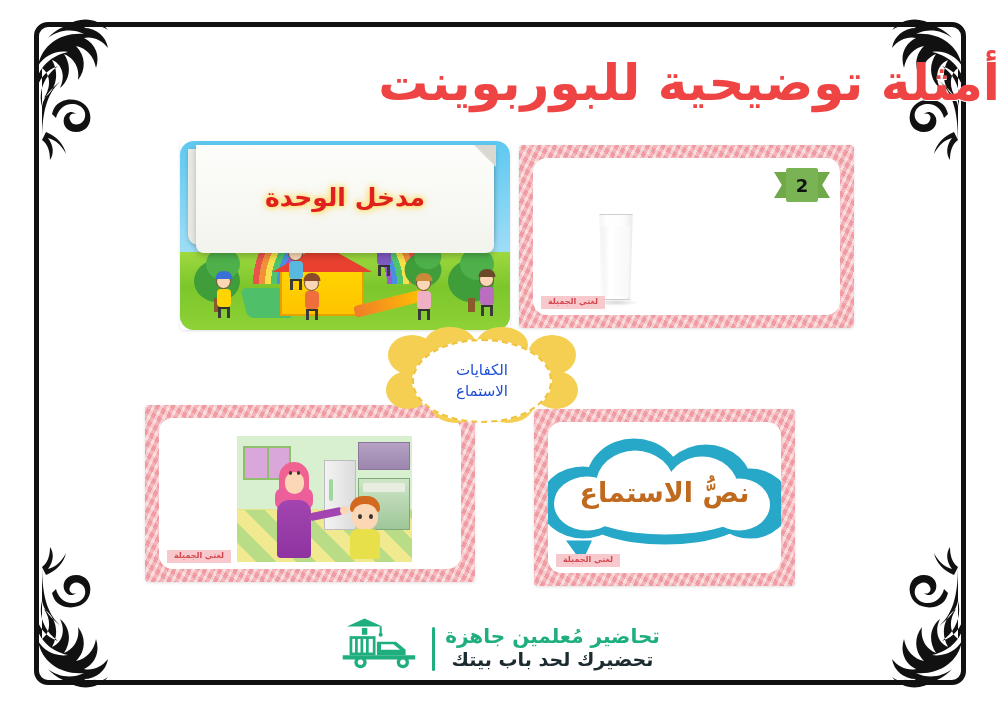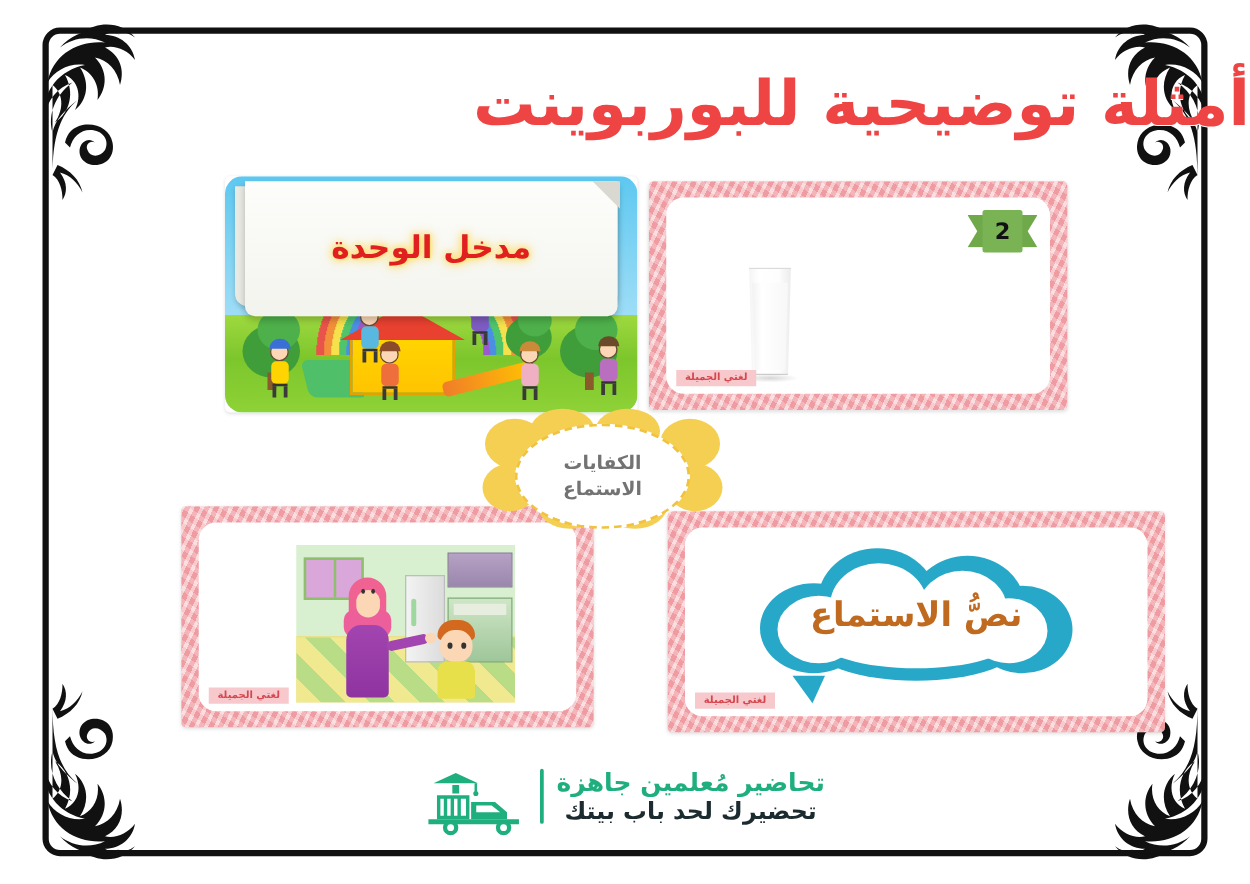--- a/index.html
+++ b/index.html
@@ -249,21 +249,21 @@
   .mom .arm.r { right: -22px; transform: rotate(-12deg); }
   .mom .hand { position:absolute; right: -28px; top: 44px; width: 9px; height: 9px; background:#fbd7b5; border-radius:50%; }
   .boy { position:absolute; right: 26px; bottom: 4px; width: 42px; height: 62px; }
   .boy .hair { position:absolute; left: 6px; top: 0; width: 30px; height: 16px; background:#d2691e; border-radius: 15px 15px 4px 4px; }
   .boy .face { position:absolute; left: 8px; top: 8px; width: 26px; height: 26px; background:#fbd7b5; border-radius: 12px; }
   .boy .eye { position:absolute; width:4px; height:5px; background:#333; border-radius:50%; top:18px; }
   .boy .eye.l { left: 14px; } .boy .eye.r { left: 25px; }
   .boy .shirt { position:absolute; left: 6px; top: 33px; width: 30px; height: 30px; background:#e8e04a; border-radius: 8px 8px 3px 3px; }
 
   
-  .s4 { left: 534px; top: 409px; width: 398px; height: 177px; }
+  .s4 { left: 534px; top: 409px; width: 261px; height: 177px; }
   .cloud {
     position: absolute; left: 50%; top: 50%;
     transform: translate(-50%,-54%);
     width: 250px; height: 110px;
   }
   .cloud .b {
     position: absolute;
     background: #28a8c8;
     border-radius: 50%;
   }
@@ -305,29 +305,29 @@
     left: 28px; top: 12px; width: 140px; height: 84px;
     background: #ffffff;
     border-radius: 50%;
     border: 2px dashed #f0c23e;
     display: flex; flex-direction: column;
     align-items: center; justify-content: center;
     gap: 2px;
   }
   .flower .line {
     direction: rtl;
-    font-size: 15px; font-weight: bold; color: #737373;
+    font-size: 15px; font-weight: normal; color: #1d4ed8;
     line-height: 1.25;
   }
 
   
   .footer {
     position: absolute;
     left: 0; right: 0; bottom: 36px;
-    display: flex; align-items: flex-start; justify-content: center; gap: 10px;
+    display: flex; align-items: flex-end; justify-content: center; gap: 10px;
     direction: rtl;
   }
   .footer .texts { text-align: center; direction: rtl; }
   .footer .t1 { font-size: 20px; font-weight: bold; color: #1fae7e; line-height: 1.15; }
   .footer .t2 { font-size: 19px; font-weight: bold; color: #1c2b30; line-height: 1.2; }
   .footer .divider { width: 3px; height: 44px; background: #1fae7e; border-radius: 2px; }
   .footer .truck { width: 82px; height: 56px; }
 </style>
 </head>
 <body>

